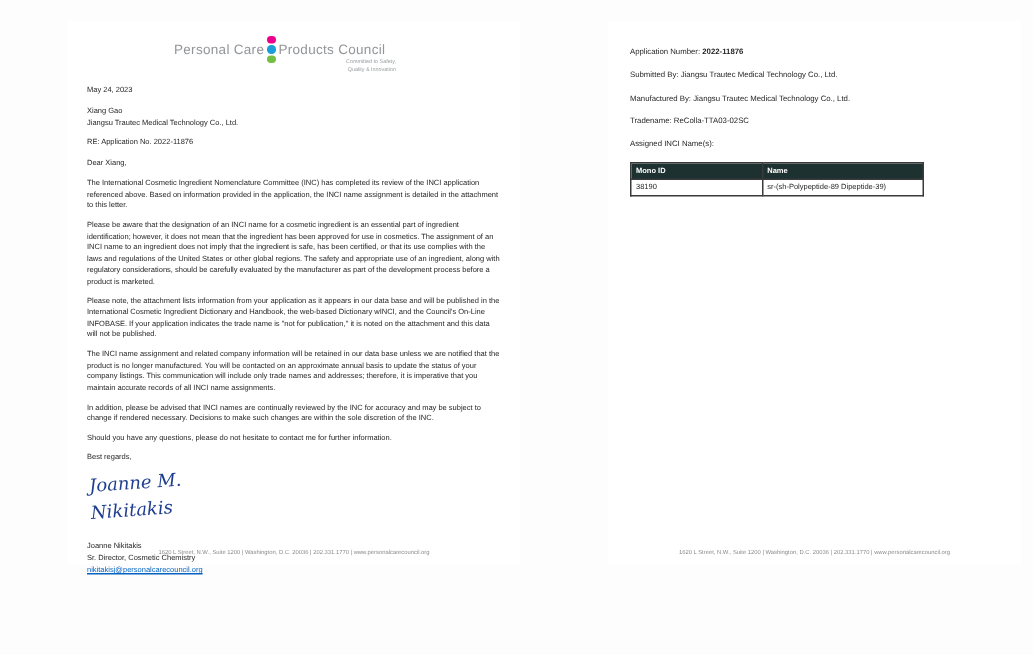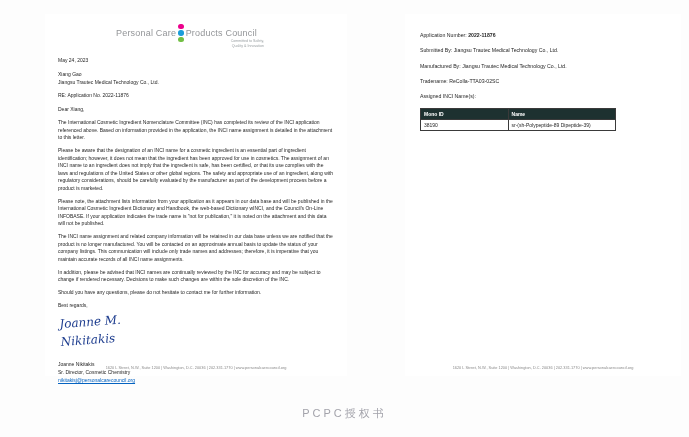--- a/index.html
+++ b/index.html
@@ -145,15 +145,14 @@
             <td class="c-id">38190</td>
             <td class="c-name">sr-(sh-Polypeptide-89 Dipeptide-39)</td>
           </tr>
         </tbody>
       </table>
     </div>
 
     <div class="page-footer">1620 L Street, N.W., Suite 1200 | Washington, D.C. 20036 | 202.331.1770 | www.personalcarecouncil.org</div>
   </div>
 
-  <div class="caption">PCPC授权书</div>
 
 </div>
 
 </body></html>

